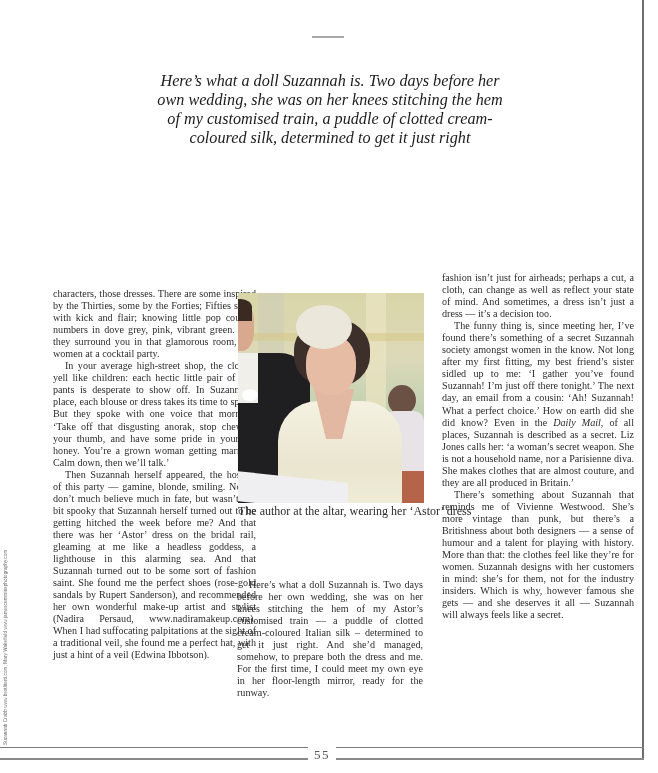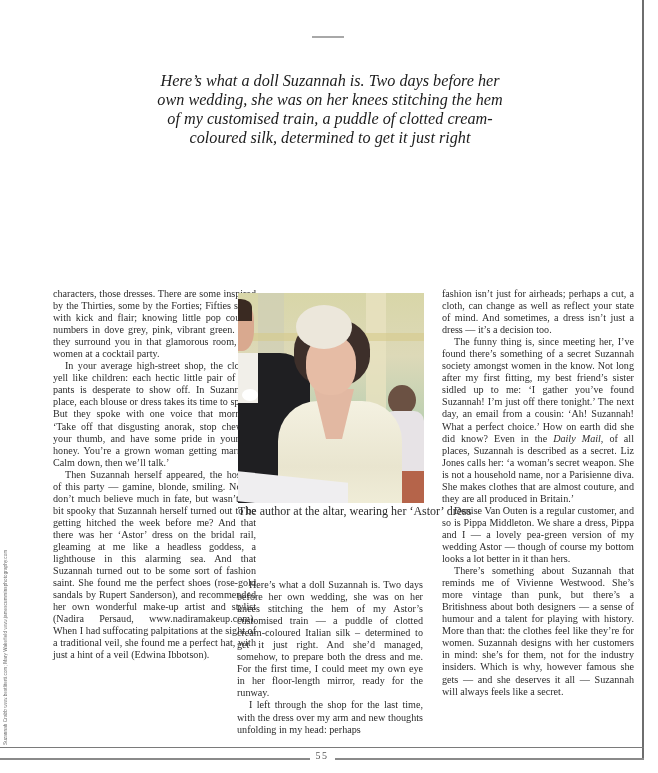--- a/index.html
+++ b/index.html
@@ -15,21 +15,21 @@
     }
     .bottom-rule-1 {
       position: absolute; left: 0; top: 747px; width: 644px; height: 1px; background: #7a7a7a;
     }
     .bottom-rule-2 {
       position: absolute; left: 0; top: 758px; width: 644px; height: 2px; background: #8a8a8a;
     }
     .folio {
       position: absolute; left: 0; top: 750px; width: 644px; height: 12px;
       display: flex; align-items: center; justify-content: center;
-      font-size: 10px; letter-spacing: 1.5px; color: #555;
+      font-size: 13px; letter-spacing: 1.5px; color: #555;
     }
     .folio span.num { background: #fff; padding: 0 6px; position: relative; top: -1px; }
 
     .top-rule {
       position: absolute; left: 312px; top: 36px; width: 32px; height: 1.5px; background: #a8a8a8;
     }
 
     .pull-quote {
       position: absolute; left: 150px; top: 72px; width: 360px;
       text-align: center; font-style: italic; font-size: 16.2px; line-height: 19px;
@@ -44,21 +44,21 @@
     }
 
     .col {
       position: absolute; font-size: 10.15px; line-height: 12.05px; color: #2b2b2b;
       text-align: justify; hyphens: none;
     }
     .col p { text-indent: 0; }
     .col p.indent { text-indent: 12px; }
     .col-left { left: 19px; top: 288px; width: 203px; margin-left: 34px; }
     .col-mid { left: 237px; top: 579px; width: 186px; }
-    .col-right { left: 442px; top: 288px; width: 192px; }
+    .col-right { left: 442px; top: 272px; width: 192px; }
 
     .photo {
       position: absolute; left: 238px; top: 293px; width: 186px; height: 210px;
       overflow: hidden; background: #d7d6b4;
     }
     .photo .bg {
       position: absolute; inset: 0;
       background:
         linear-gradient(90deg, rgba(0,0,0,0) 0%, rgba(0,0,0,0) 100%),
         linear-gradient(180deg, #d8d6a8 0%, #ddd9b8 30%, #bdd0b2 60%, #c8c2a4 100%);
@@ -121,27 +121,25 @@
   <div class="neck"></div>
   <div class="hair"></div>
   <div class="face"></div>
   <div class="hat"></div>
   <div class="paper"></div>
 </div>
 <div class="caption">The author at the altar, wearing her ‘Astor’ dress</div>
 
 <div class="col col-mid">
   <p class="indent">Here’s what a doll Suzannah is. Two days before her own wedding, she was on her knees stitching the hem of my Astor’s customised train — a puddle of clotted cream-coloured Italian silk – determined to get it just right. And she’d managed, somehow, to prepare both the dress and me. For the first time, I could meet my own eye in her floor-length mirror, ready for the runway.</p>
-  <p class="indent">I left through the shop for the last time, with the dress over my arm and new thoughts unfolding in my head: perhaps</p>
 </div>
 
 <div class="col col-right">
   <p>fashion isn’t just for airheads; perhaps a cut, a cloth, can change as well as reflect your state of mind. And sometimes, a dress isn’t just a dress — it’s a decision too.</p>
   <p class="indent" id="para-daily-mail">The funny thing is, since meeting her, I’ve found there’s something of a secret Suzannah society amongst women in the know. Not long after my first fitting, my best friend’s sister sidled up to me: ‘I gather you’ve found Suzannah! I’m just off there tonight.’ The next day, an email from a cousin: ‘Ah! Suzannah! What a perfect choice.’ How on earth did she did know? Even in the <em>Daily Mail</em>, of all places, Suzannah is described as a secret. Liz Jones calls her: ‘a woman’s secret weapon. She is not a household name, nor a Parisienne diva. She makes clothes that are almost couture, and they are all produced in Britain.’</p>
-  <p class="indent">Denise Van Outen is a regular customer, and so is Pippa Middleton. We share a dress, Pippa and I — a lovely pea-green version of my wedding Astor — though of course my bottom looks a lot better in it than hers.</p>
   <p class="indent">There’s something about Suzannah that reminds me of Vivienne Westwood. She’s more vintage than punk, but there’s a Britishness about both designers — a sense of humour and a talent for playing with history. More than that: the clothes feel like they’re for women. Suzannah designs with her customers in mind: she’s for them, not for the industry insiders. Which is why, however famous she gets — and she deserves it all — Suzannah will always feels like a secret.</p>
 </div>
 
 <div class="bottom-rule-1"></div>
 <div class="bottom-rule-2"></div>
 <div class="folio">
   <span class="num">55</span>
 </div>
 
 </body></html>

